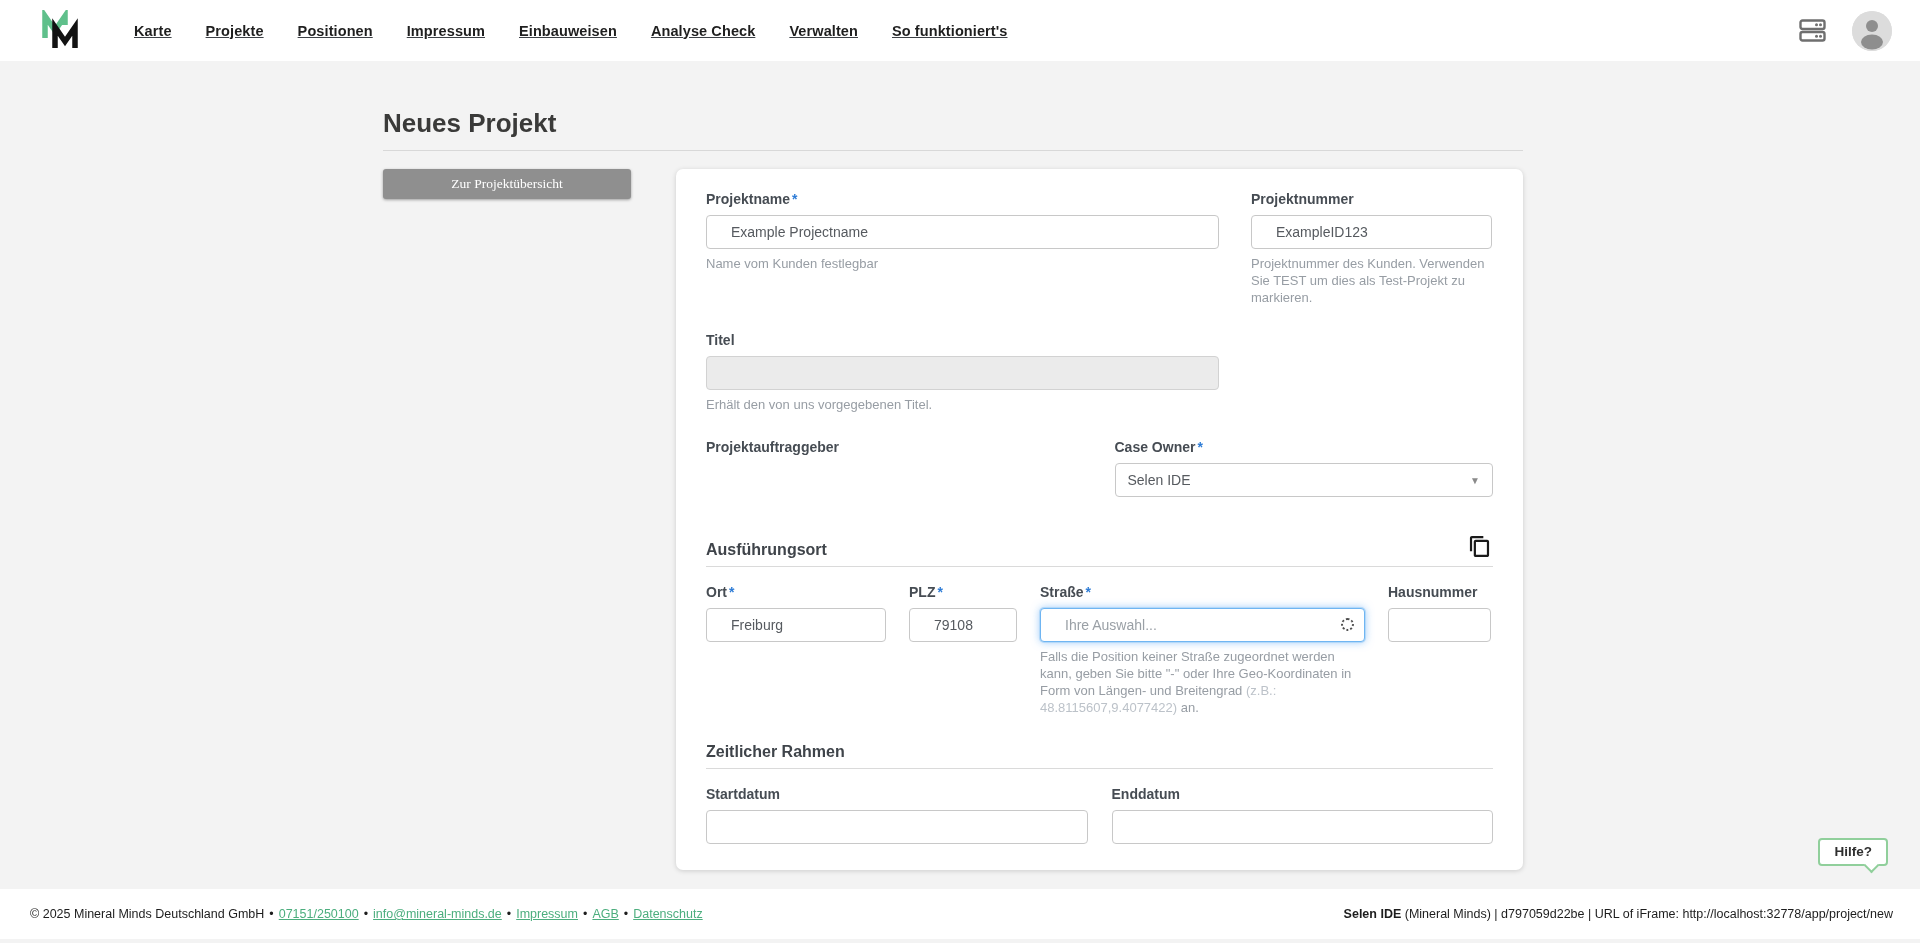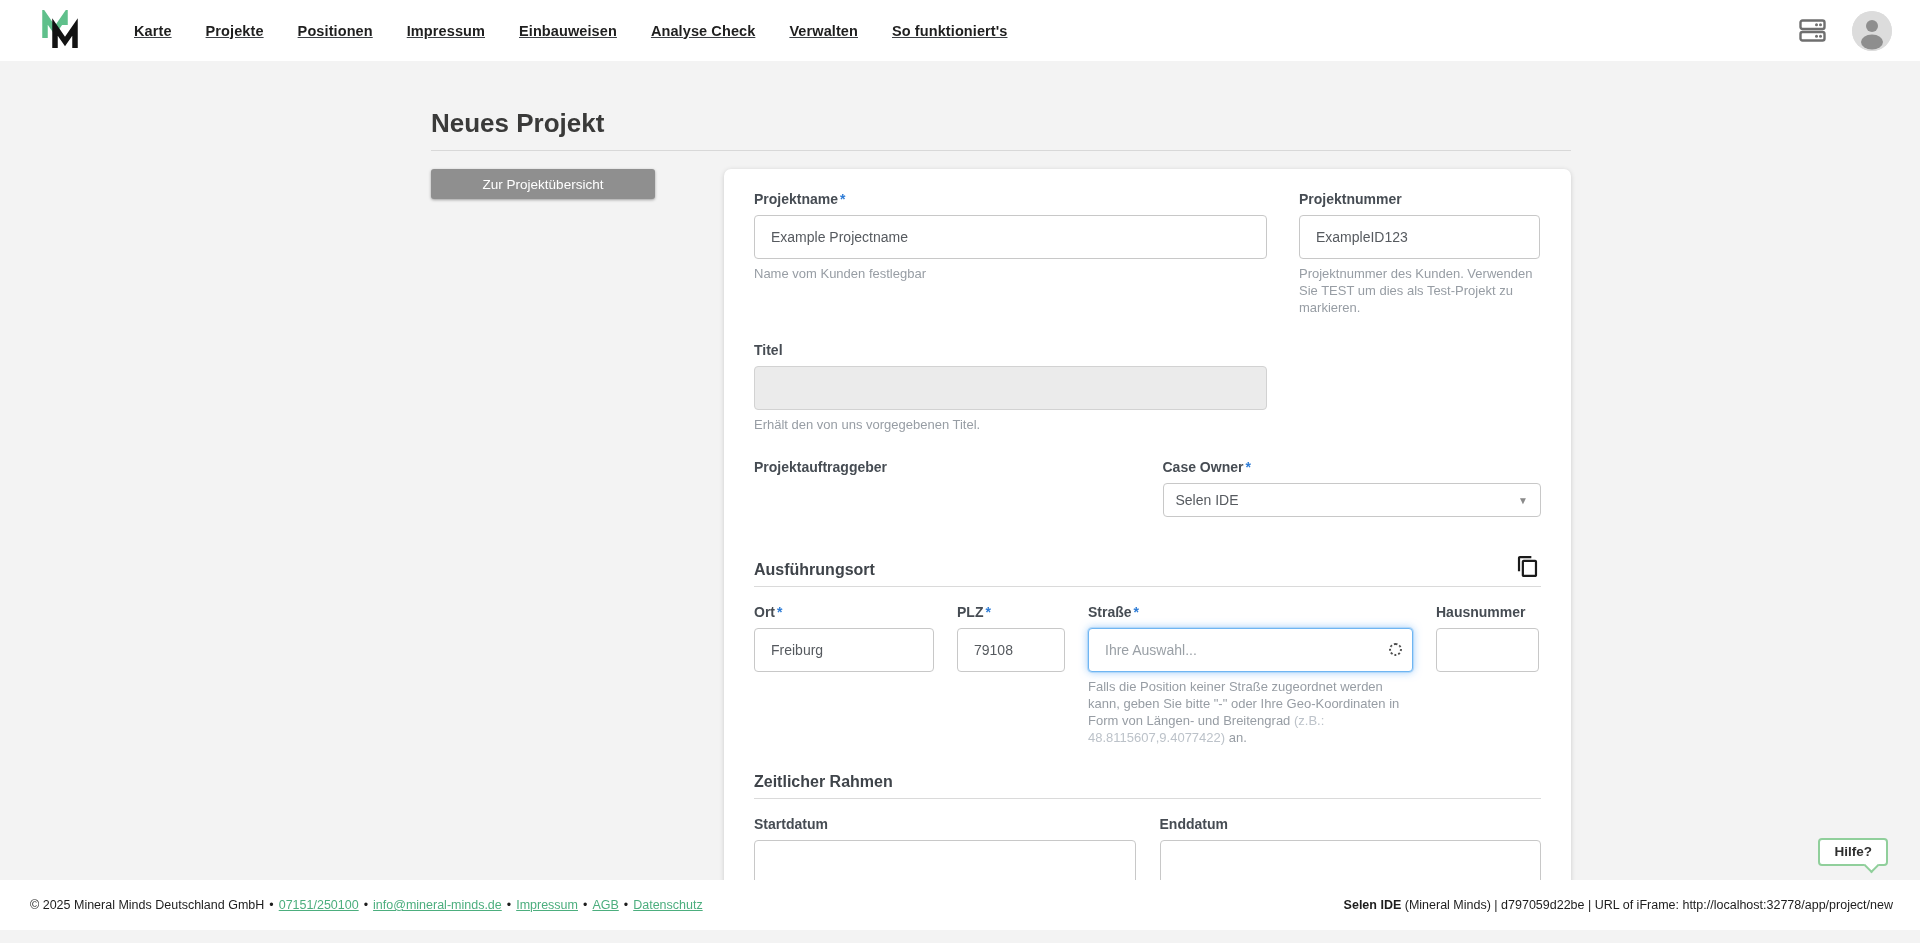--- a/index.html
+++ b/index.html
@@ -26,33 +26,33 @@
   }
   .header-right { margin-left: auto; display: flex; align-items: center; gap: 26px; }
   .icon-btn { cursor: pointer; display: flex; align-items: center; }
   .avatar {
     width: 40px; height: 40px; border-radius: 50%;
     background: #dcdcdc; overflow: hidden; cursor: pointer;
     display: flex; align-items: center; justify-content: center;
   }
 
   
-  .main { height: 832px; overflow: hidden; position: relative; margin-left: 48px; }
+  .main { height: 832px; overflow: hidden; position: relative; }
   .container { margin-left: 383px; width: 1140px; }
   .page-title {
     margin-top: 44px; font-size: 26px; line-height: 36px;
     font-weight: 700; color: #3a3a39;
   }
   .title-rule { border: none; border-top: 1px solid #d8d8d8; margin-top: 9px; }
   .content-row { display: flex; margin-top: 18px; align-items: flex-start; }
   .left-col { width: 264px; flex: 0 0 auto; margin-right: 29px; }
   .btn-gray {
-    width: 224px; height: 30px; border: none; border-radius: 3px;
+    width: 248px; height: 30px; border: none; border-radius: 3px;
     background: #8f8f8f; color: #ffffff; font-size: 13.5px;
-    font-family: Liberation Sans, sans-serif;
+    font-family: Liberation Serif, serif;
     box-shadow: 0 1px 3px rgba(0,0,0,0.35);
     cursor: pointer;
   }
   .card {
     flex: 1 1 auto; background: #ffffff; border-radius: 7px;
     box-shadow: 0 1px 5px rgba(0,0,0,0.16);
     padding: 22px 30px 26px 30px;
   }
 
   
@@ -61,22 +61,22 @@
   .row-3 { grid-template-columns: 1fr 1fr; column-gap: 30px; margin-bottom: 36px; }
   .row-addr { grid-template-columns: 180px 108px 325px 103px; column-gap: 23px; margin-bottom: 26px; }
   .row-dates { grid-template-columns: 1fr 1fr; column-gap: 24px; }
 
   .field-label {
     font-size: 14px; font-weight: 700; color: #464c53;
     margin-bottom: 7px; display: block; line-height: 17px;
   }
   .req { color: #2e7cd6; font-weight: 700; margin-left: 2px; }
   .tinput {
-    width: 100%; height: 44px; border: 1px solid #c8c8c8; border-radius: 4px;
-    padding: 0 16px; font-size: 14px; color: #565a5f; background: #ffffff;
+    width: 100%; height: 34px; border: 1px solid #c8c8c8; border-radius: 4px;
+    padding: 0 24px; font-size: 14px; color: #565a5f; background: #ffffff;
     font-family: "Liberation Sans", sans-serif; outline: none;
   }
   .tinput::placeholder { color: #9aa0a6; }
   .tinput:disabled, .tinput.disabled { background: #ebebeb; border-color: #d2d2d2; }
   .tinput.focused {
     border-color: #6fb5f2;
     box-shadow: 0 0 0 1px #b4d9f9, 0 0 8px rgba(62,151,244,0.55);
   }
   .input-wrap { position: relative; }
   .spinner {
@@ -110,21 +110,21 @@
     cursor: pointer;
   }
   .help-bubble .tail {
     position: absolute; right: 9px; bottom: -7px; width: 11px; height: 11px;
     background: #ffffff; border-right: 2px solid #90cf9b; border-bottom: 2px solid #90cf9b;
     transform: rotate(45deg);
   }
 
   
   .footer {
-    position: absolute; left: 0; bottom: 13px; width: 100%; height: 50px;
+    position: absolute; left: 0; bottom: 4px; width: 100%; height: 50px;
     background: #ffffff; display: flex; align-items: center;
     justify-content: space-between; padding: 0 27px 0 30px;
     font-size: 12.5px; color: #1d1d1d; z-index: 10;
   }
   .footer-left { display: flex; align-items: center; gap: 5px; white-space: nowrap; }
   .footer a { color: #4cae7e; text-decoration: underline; cursor: pointer; }
   .footer .sep { color: #1d1d1d; }
   .footer-right { white-space: nowrap; color: #1d1d1d; }
   .footer-right .bold { font-weight: 700; }
 </style>

